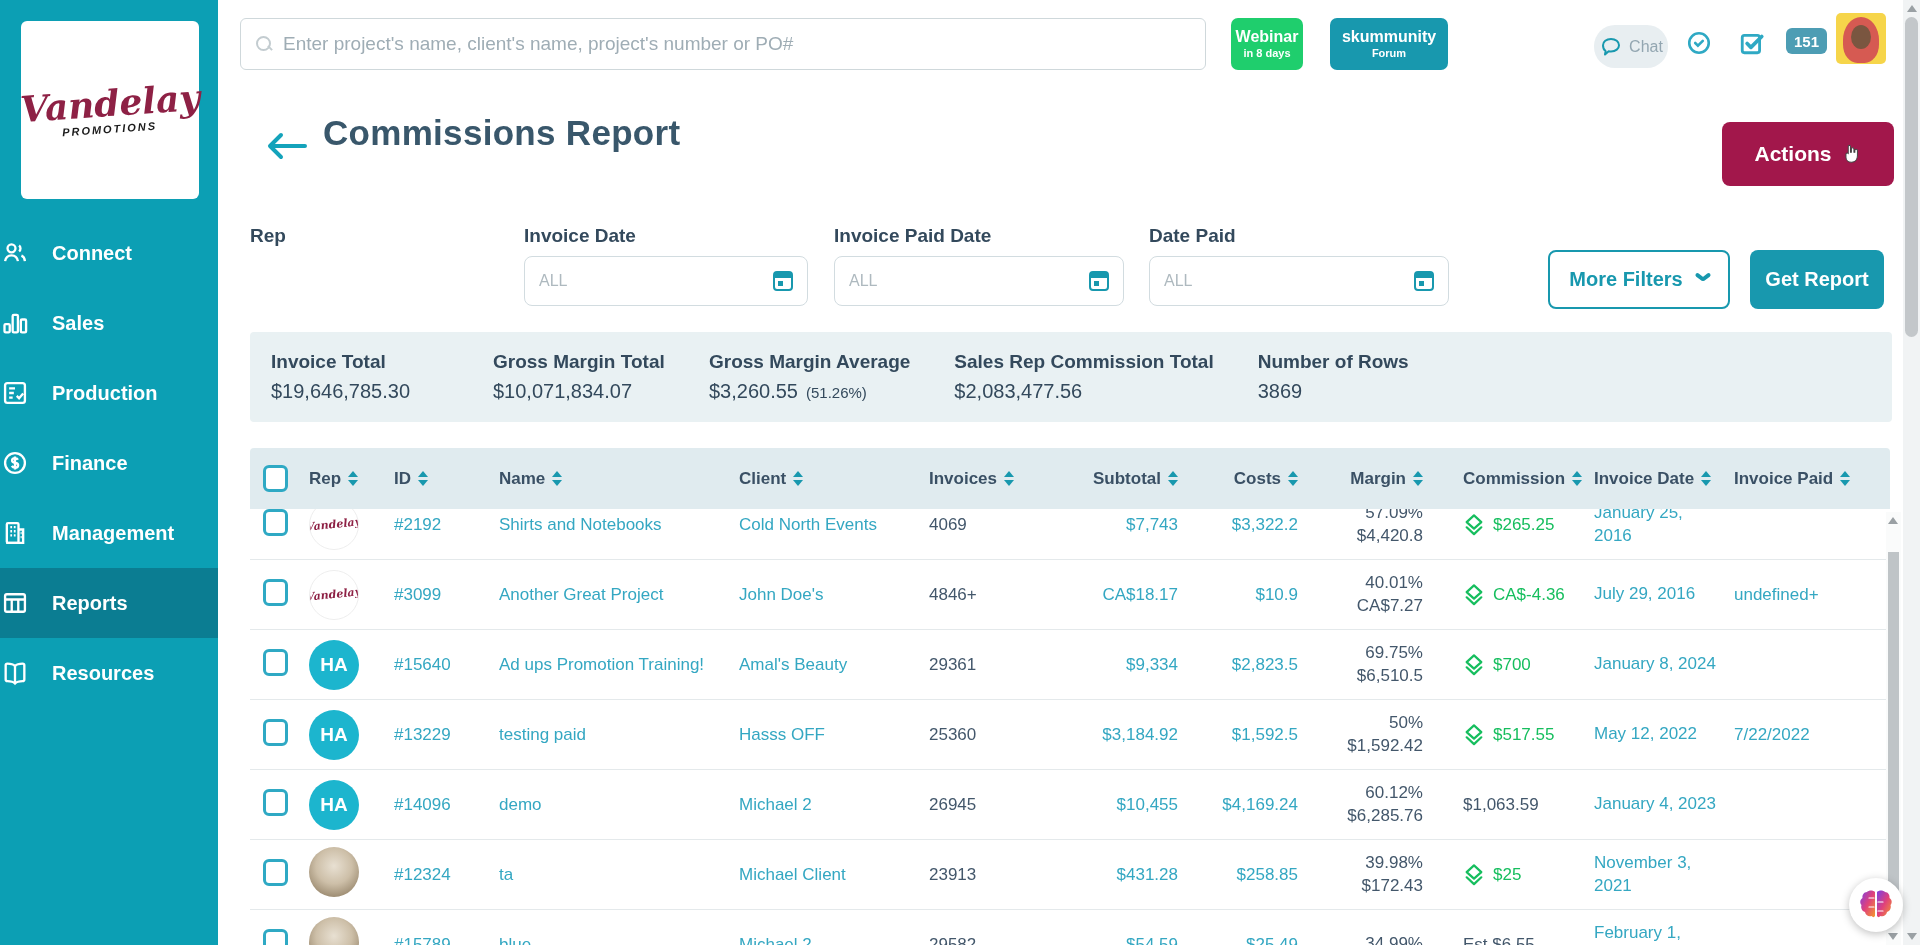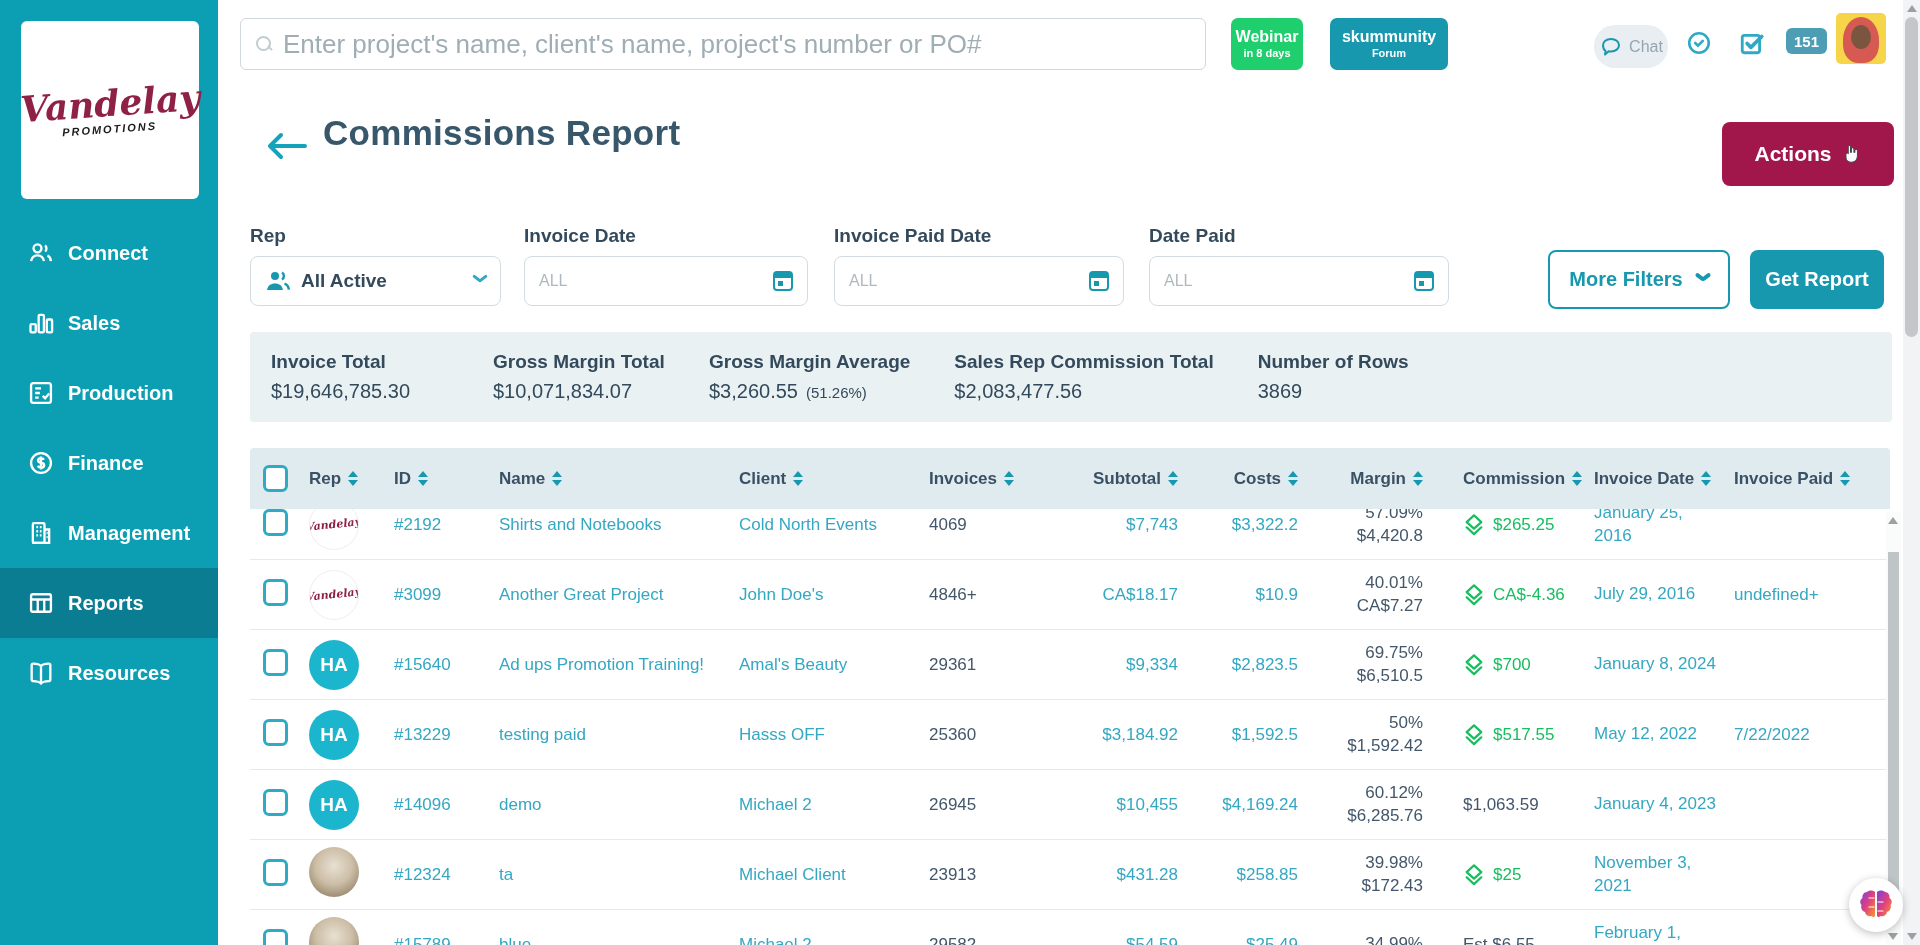--- a/index.html
+++ b/index.html
@@ -12,34 +12,34 @@
   .app{position:relative;width:1920px;height:945px;overflow:hidden;}
 
   
   .sidebar{position:absolute;left:0;top:0;width:218px;height:945px;background:var(--sidebar);z-index:5;}
   .logo-box{position:absolute;left:21px;top:21px;width:178px;height:178px;background:#fff;border-radius:6px;
     display:flex;flex-direction:column;align-items:center;justify-content:center;}
   .logo-script{font-family:"DejaVu Serif",serif;font-style:italic;font-weight:bold;font-size:36px;color:#8E2145;
     transform:rotate(-4deg);line-height:1;}
   .logo-sub{font-size:11px;font-weight:bold;font-style:italic;letter-spacing:2px;color:#1b1b1b;margin-top:2px;transform:rotate(-4deg);}
   .nav{position:absolute;top:218px;left:0;width:100%;}
-  .nav-item{height:70px;display:flex;align-items:center;gap:12px;padding-left:26px;color:#fff;cursor:pointer;}
+  .nav-item{height:70px;display:flex;align-items:center;gap:22px;color:#fff;cursor:pointer;}
   .nav-item.active{background:var(--sidebar-active);}
   .nav-item .nico{width:30px;height:30px;flex:0 0 30px;display:flex;align-items:center;justify-content:center;}
   .nav-item .nico svg{width:28px;height:28px;stroke:#fff;fill:none;stroke-width:2;}
   .nav-label{font-size:20px;font-weight:bold;}
 
   
   .topbar{position:absolute;left:218px;top:0;width:1702px;height:88px;background:#fff;}
   .search-wrap{position:absolute;left:22px;top:18px;width:966px;height:52px;border:1px solid #cfd8db;border-radius:6px;
     display:flex;align-items:center;padding:0 14px;gap:10px;background:#fff;}
   .search-wrap .mag{width:18px;height:18px;position:relative;flex:0 0 18px;}
   .search-wrap .mag::before{content:"";position:absolute;left:1px;top:1px;width:11px;height:11px;border:2px solid #c3ccd0;border-radius:50%;}
   .search-wrap .mag::after{content:"";position:absolute;left:12px;top:12px;width:6px;height:2px;background:#c3ccd0;transform:rotate(45deg);}
-  .search-input{border:none;outline:none;flex:1;font-size:26px;color:#57707e;}
+  .search-input{border:none;outline:none;flex:1;font-size:19px;color:#57707e;}
   .search-input::placeholder{color:#9fadb5;}
   .pill-btn{position:absolute;top:18px;height:52px;border:none;border-radius:7px;color:#fff;font-weight:bold;cursor:pointer;
     display:flex;flex-direction:column;align-items:center;justify-content:center;line-height:1.15;}
   .webinar-btn{left:1013px;width:72px;background:var(--webinar);}
   .forum-btn{left:1112px;width:118px;background:var(--accent);}
   .pill-l1{font-size:16px;font-weight:bold;}
   .pill-l2{font-size:11px;font-weight:bold;}
   .chat-pill{position:absolute;left:1376px;top:25px;width:74px;height:43px;background:#E8EEF1;border-radius:21px;
     display:flex;align-items:center;justify-content:center;gap:6px;cursor:pointer;}
   .chat-pill svg{width:24px;height:24px;}
@@ -280,30 +280,20 @@
       <span>Actions</span>
       <svg class="cursor-icon" viewBox="0 0 24 24">
           <path d="M10 2.5c.8 0 1.4.6 1.4 1.4V10h1V6.7c0-.8.6-1.4 1.4-1.4s1.4.6 1.4 1.4V10h1V8.2c0-.8.6-1.4 1.4-1.4s1.4.6 1.4 1.4V14c0 4-2.4 7-6.3 7-3.6 0-6.2-2.4-6.2-5.5v-3.3c0-.8.6-1.4 1.4-1.4.4 0 .8.2 1.1.5V3.9c0-.8.6-1.4 1.4-1.4z" fill="#fff" stroke="#444" stroke-width="1.1"></path>
         </svg>
     </button>
   </section>
 
   <section class="filters">
     <div class="fgroup f-rep">
       <div class="flabel">Rep</div>
-      <div class="fbox">
-        <span class="ppl"><svg viewBox="0 0 26 22">
-              <circle cx="10" cy="6" r="4"></circle>
-              <path d="M2 20c.7-4.5 3.7-6.6 8-6.6s7.3 2.1 8 6.6z"></path>
-              <path d="M17 2.6a4 4 0 0 1 0 6.8" fill="none" stroke="#1898AE" stroke-width="2.4"></path>
-              <path d="M19.5 13.6c2.6.9 4 2.8 4.4 6" fill="none" stroke="#1898AE" stroke-width="2.4"></path>
-            </svg></span>
-        <span class="fvalue">All Active</span>
-        <span class="chev"></span>
-      </div>
     </div>
     <div class="fgroup f-invdate">
       <div class="flabel">Invoice Date</div>
       <div class="fbox">
         <span class="fall">ALL</span>
         <span class="cal"></span>
       </div>
     </div>
     <div class="fgroup f-invpaid">
       <div class="flabel">Invoice Paid Date</div>

